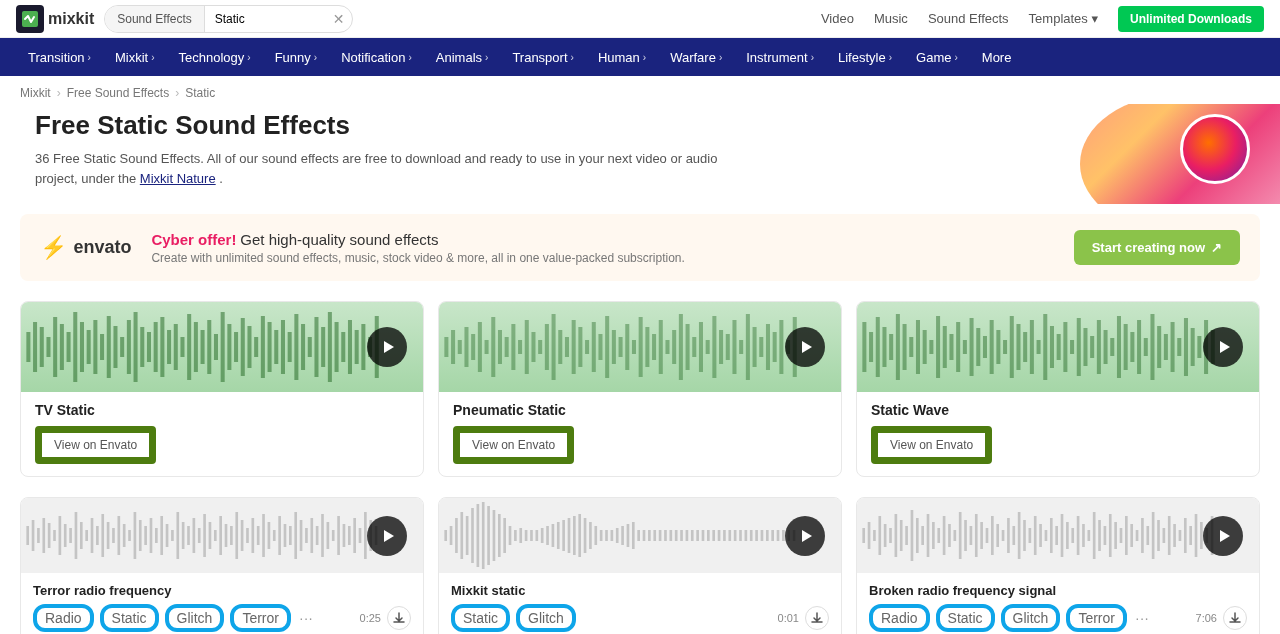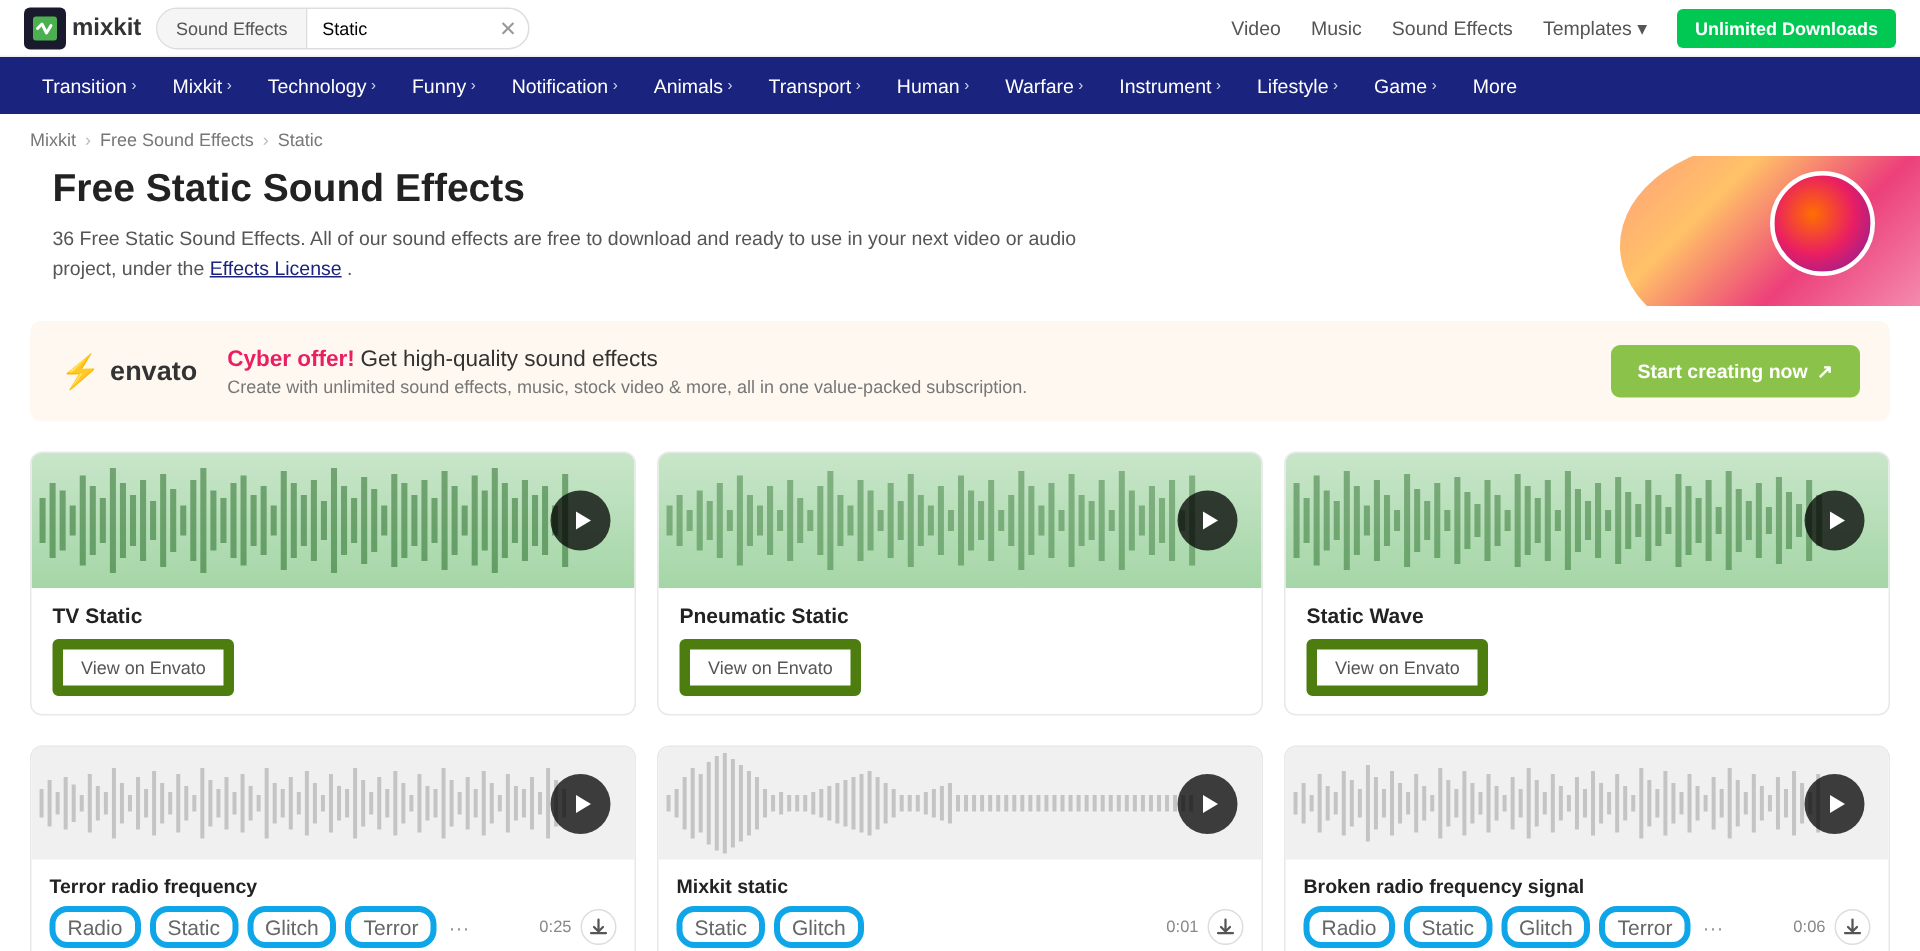--- a/index.html
+++ b/index.html
@@ -216,21 +216,21 @@
   <span class="breadcrumb-sep">›</span>
   <a href="#">Free Sound Effects</a>
   <span class="breadcrumb-sep">›</span>
   <span>Static</span>
 </div>
 
 <div class="hero">
   <h1 class="hero-title">Free Static Sound Effects</h1>
   <p class="hero-desc">
     <span>36 Free Static Sound Effects. All of our sound effects are free to download and ready to use in your next video or audio project, under the</span>
-    <a href="#">Effects License</a>
+    <a href="#">Mixkit Nature</a>
     <span>.</span>
   </p>
   <div class="hero-decoration"></div>
   <div class="hero-circle"></div>
 </div>
 
 <div class="envato-banner">
   <div class="envato-logo">
     <span class="envato-logo-icon">⚡</span>
     <span class="envato-logo-text">envato</span>
@@ -738,21 +738,21 @@
         </div>
       </div>
       <div class="sound-card-body">
         <div class="sound-card-title">Broken radio frequency signal</div>
         <div class="sound-card-footer">
           <span class="tag">Radio</span>
           <span class="tag">Static</span>
           <span class="tag">Glitch</span>
           <span class="tag">Terror</span>
           <span class="more-btn">···</span>
-          <span class="duration">0:06</span>
+          <span class="duration">7:06</span>
           <div class="download-btn">
             <svg viewBox="0 0 12 12">
                 <path d="M6 1v7M3 6l3 3 3-3M1 10h10" stroke="#555" stroke-width="1.5" fill="none" stroke-linecap="round"></path>
               </svg>
           </div>
         </div>
       </div>
     </div>
 
   </div>

